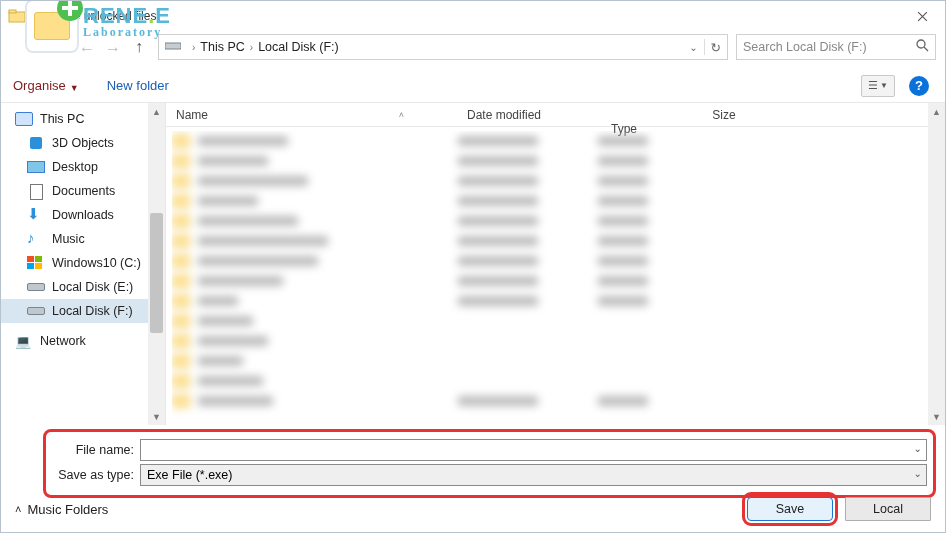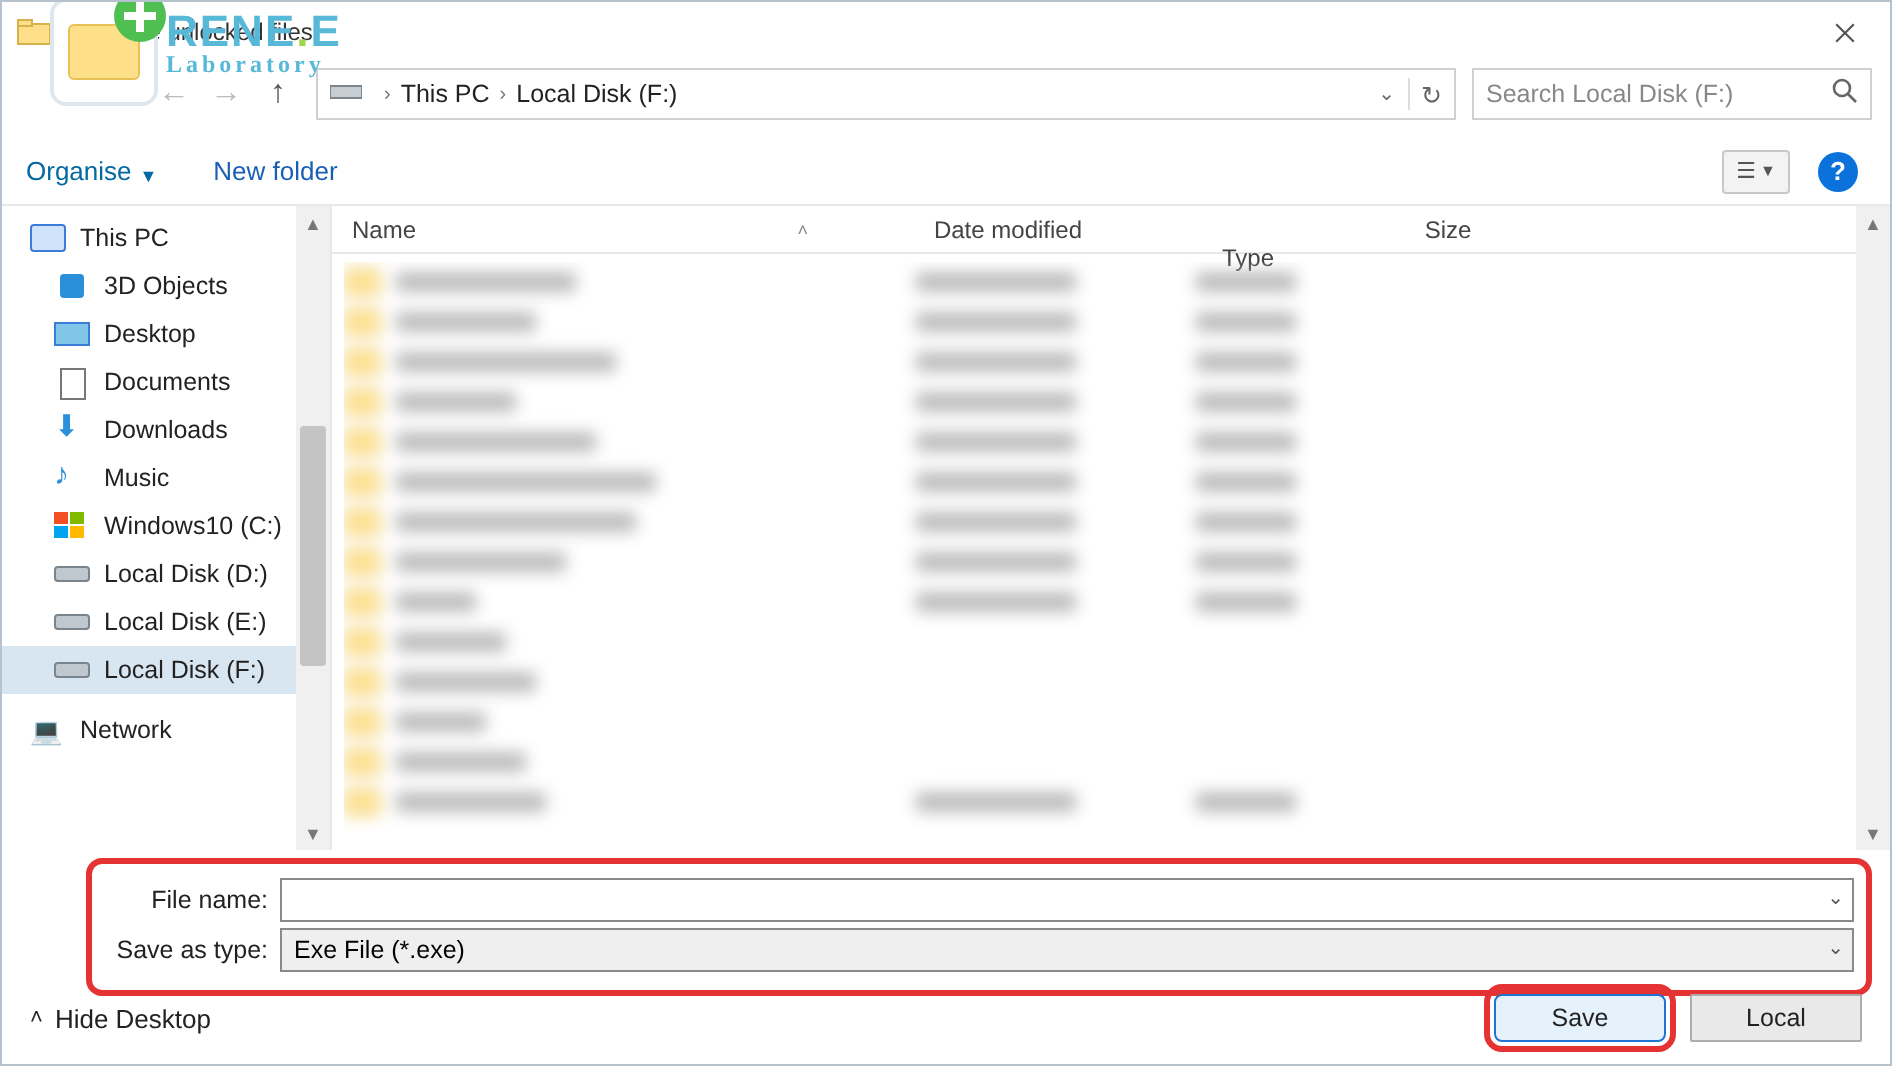--- a/index.html
+++ b/index.html
@@ -21,21 +21,21 @@
   .brand .txt .r2 { font-family: "Comic Sans MS", cursive; font-size:12px; font-weight:bold; color:#58b8d8; margin-top:-4px; letter-spacing:2px;}
   .addrbar { height:32px; margin:0 9px 6px 75px; display:flex; align-items:center; gap:8px;}
   .navbtns { display:flex; align-items:center; gap:4px; color:#bbb;}
   .navbtns span{display:inline-flex;align-items:center;justify-content:center;width:22px;height:22px;}
   .crumbbox { flex:1; height:26px; border:1px solid #d0d0d0; display:flex; align-items:center; padding:0 6px; font-size:12.5px; color:#222;}
   .crumbbox .sep{ color:#777; margin:0 5px; font-size:10px;}
   .crumbbox .refresh{ margin-left:auto; display:flex; align-items:center; gap:6px; color:#666;}
   .searchbox { width:200px; height:26px; border:1px solid #d0d0d0; display:flex; align-items:center; padding:0 6px; color:#888; font-size:12.5px;}
   .searchbox .mag{margin-left:auto;color:#666;}
   .toolbar { height:34px; border-bottom:1px solid #e8e8e8; display:flex; align-items:center; padding:0 12px; font-size:13px;}
-  .toolbar .org { color:#0369a1; display:flex; align-items:flex-end; gap:4px;}
+  .toolbar .org { color:#7f1d1d; display:flex; align-items:flex-end; gap:4px;}
   .toolbar .nf { color:#1a5fb4; margin-left:28px;}
   .toolbar .right { margin-left:auto; display:flex; align-items:center; gap:14px;}
   .viewbtn { width:34px; height:22px; border:1px solid #c8c8c8; background:#f3f3f3; border-radius:2px; display:flex; align-items:center; justify-content:center; font-size:11px; color:#555; gap:2px;}
   .helpbtn { width:20px; height:20px; border-radius:50%; background:#0a72da; color:#fff; display:flex; align-items:center; justify-content:center; font-size:13px; font-weight:bold; margin-right:4px;}
   .body { display:flex; height:322px; }
   .tree { width:165px; border-right:1px solid #e8e8e8; overflow:hidden; position:relative; font-size:12.5px; padding-top:4px;}
   .tree .item { display:flex; align-items:center; gap:7px; padding:3px 0 3px 26px; height:24px; color:#222;}
   .tree .item.head { padding-left:14px; font-weight:normal;}
   .tree .item.sel { background:#d8e6f2;}
   .tree .tscroll{ position:absolute; right:0; top:0; bottom:0; width:17px; background:#f0f0f0;}
@@ -188,24 +188,20 @@
           <span class="ico win">
             <i class="sq a"></i>
             <i class="sq b"></i>
             <i class="sq c"></i>
             <i class="sq d"></i>
           </span>
           <span>Windows10 (C:)</span>
         </div>
       <div class="item">
           <span class="ico drv"></span>
-          <span>Local Disk (D:)</span>
-        </div>
-      <div class="item">
-          <span class="ico drv"></span>
           <span>Local Disk (E:)</span>
         </div>
       <div class="item sel">
           <span class="ico drv"></span>
           <span>Local Disk (F:)</span>
         </div>
       <div style="height:6px;"></div>
       <div class="item head">
           <span class="ico net">💻</span>
           <span>Network</span>
@@ -325,21 +321,21 @@
       <div class="fld" style="background:#efefef;">
         <span>Exe File (*.exe)</span>
         <span class="dd">⌄</span>
       </div>
     </div>
   </div>
 
   <div class="footer">
     <div class="hf">
       <span style="font-size:11px;">˄</span>
-      <span>Hide Desktop</span>
+      <span>Music Folders</span>
     </div>
     <div class="btns">
       <div class="btn save">Save</div>
       <div class="btn">Local</div>
     </div>
   </div>
 
 </div>
 
 </body></html>

